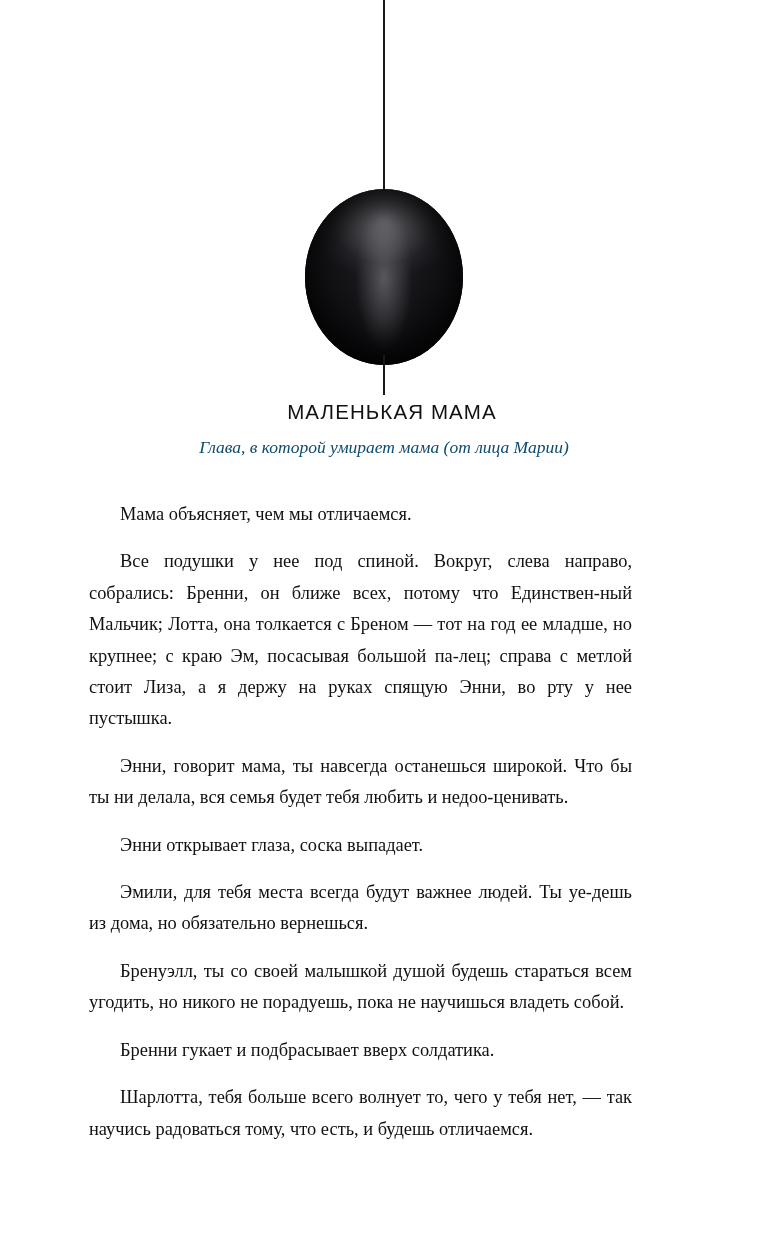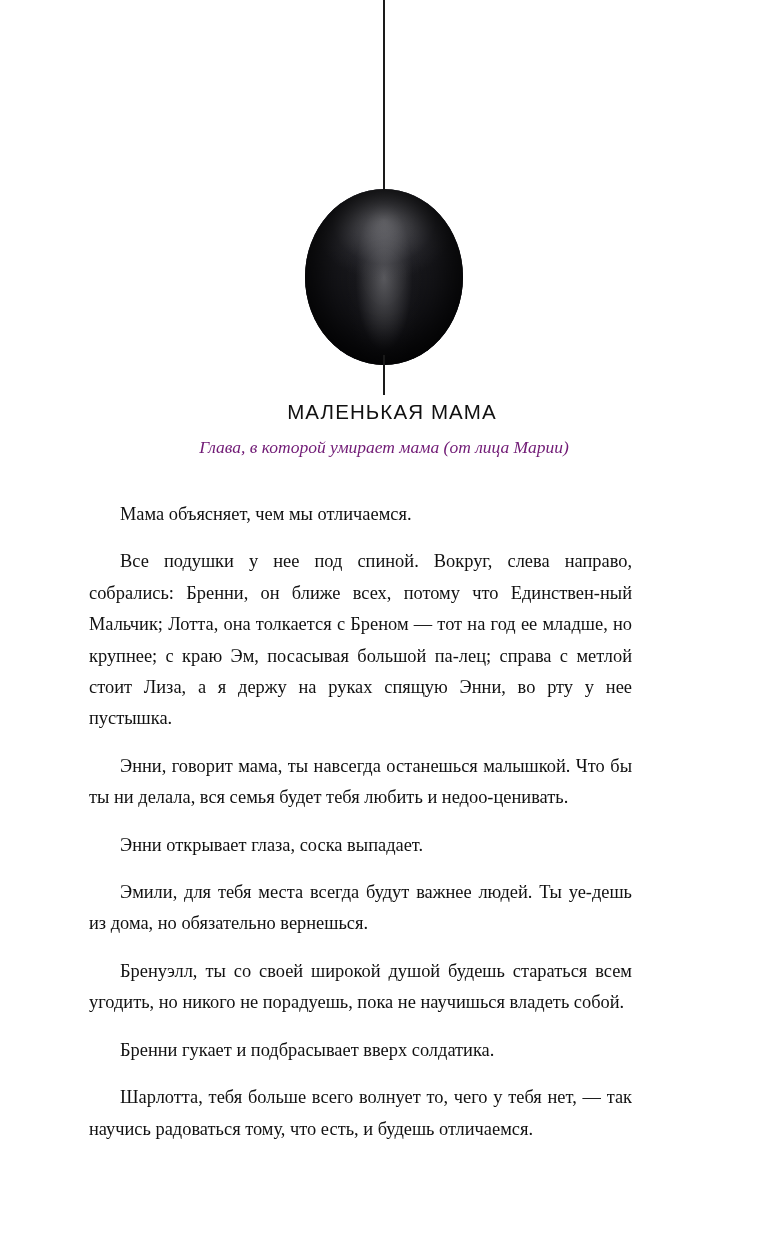--- a/index.html
+++ b/index.html
@@ -85,21 +85,21 @@
     color: #111111;
   }
   .chapter-subtitle {
     position: absolute;
     left: 0;
     right: 0;
     top: 437px;
     text-align: center;
     font-size: 17.5px;
     font-style: italic;
-    color: #701a75;
+    color: #0c4a6e;
   }
 
   .body-text {
     position: absolute;
     left: 73px;
     top: 483px;
     width: 575px;
   }
   .body-text p {
     margin: 16px;
@@ -139,21 +139,21 @@
   </div>
 
   <div class="bottom-rule"></div>
 
   <div class="chapter-title">МАЛЕНЬКАЯ МАМА</div>
   <div class="chapter-subtitle">Глава, в которой умирает мама (от лица Марии)</div>
 
   <div class="body-text">
     <p>Мама объясняет, чем мы отличаемся.</p>
     <p>Все подушки у нее под спиной. Вокруг, слева направо, собрались: Бренни, он ближе всех, потому что Единствен-ный Мальчик; Лотта, она толкается с Бреном — тот на год ее младше, но крупнее; с краю Эм, посасывая большой па-лец; справа с метлой стоит Лиза, а я держу на руках спящую Энни, во рту у нее пустышка.</p>
-    <p>Энни, говорит мама, ты навсегда останешься малышкой. Что бы ты ни делала, вся семья будет тебя любить и недоо-ценивать.</p>
+    <p>Энни, говорит мама, ты навсегда останешься широкой. Что бы ты ни делала, вся семья будет тебя любить и недоо-ценивать.</p>
     <p>Энни открывает глаза, соска выпадает.</p>
     <p>Эмили, для тебя места всегда будут важнее людей. Ты уе-дешь из дома, но обязательно вернешься.</p>
-    <p>Бренуэлл, ты со своей широкой душой будешь стараться всем угодить, но никого не порадуешь, пока не научишься владеть собой.</p>
+    <p>Бренуэлл, ты со своей малышкой душой будешь стараться всем угодить, но никого не порадуешь, пока не научишься владеть собой.</p>
     <p>Бренни гукает и подбрасывает вверх солдатика.</p>
     <p>Шарлотта, тебя больше всего волнует то, чего у тебя нет, — так научись радоваться тому, что есть, и будешь отличаемся.</p>
   </div>
 
 </div>
 
 </body></html>

